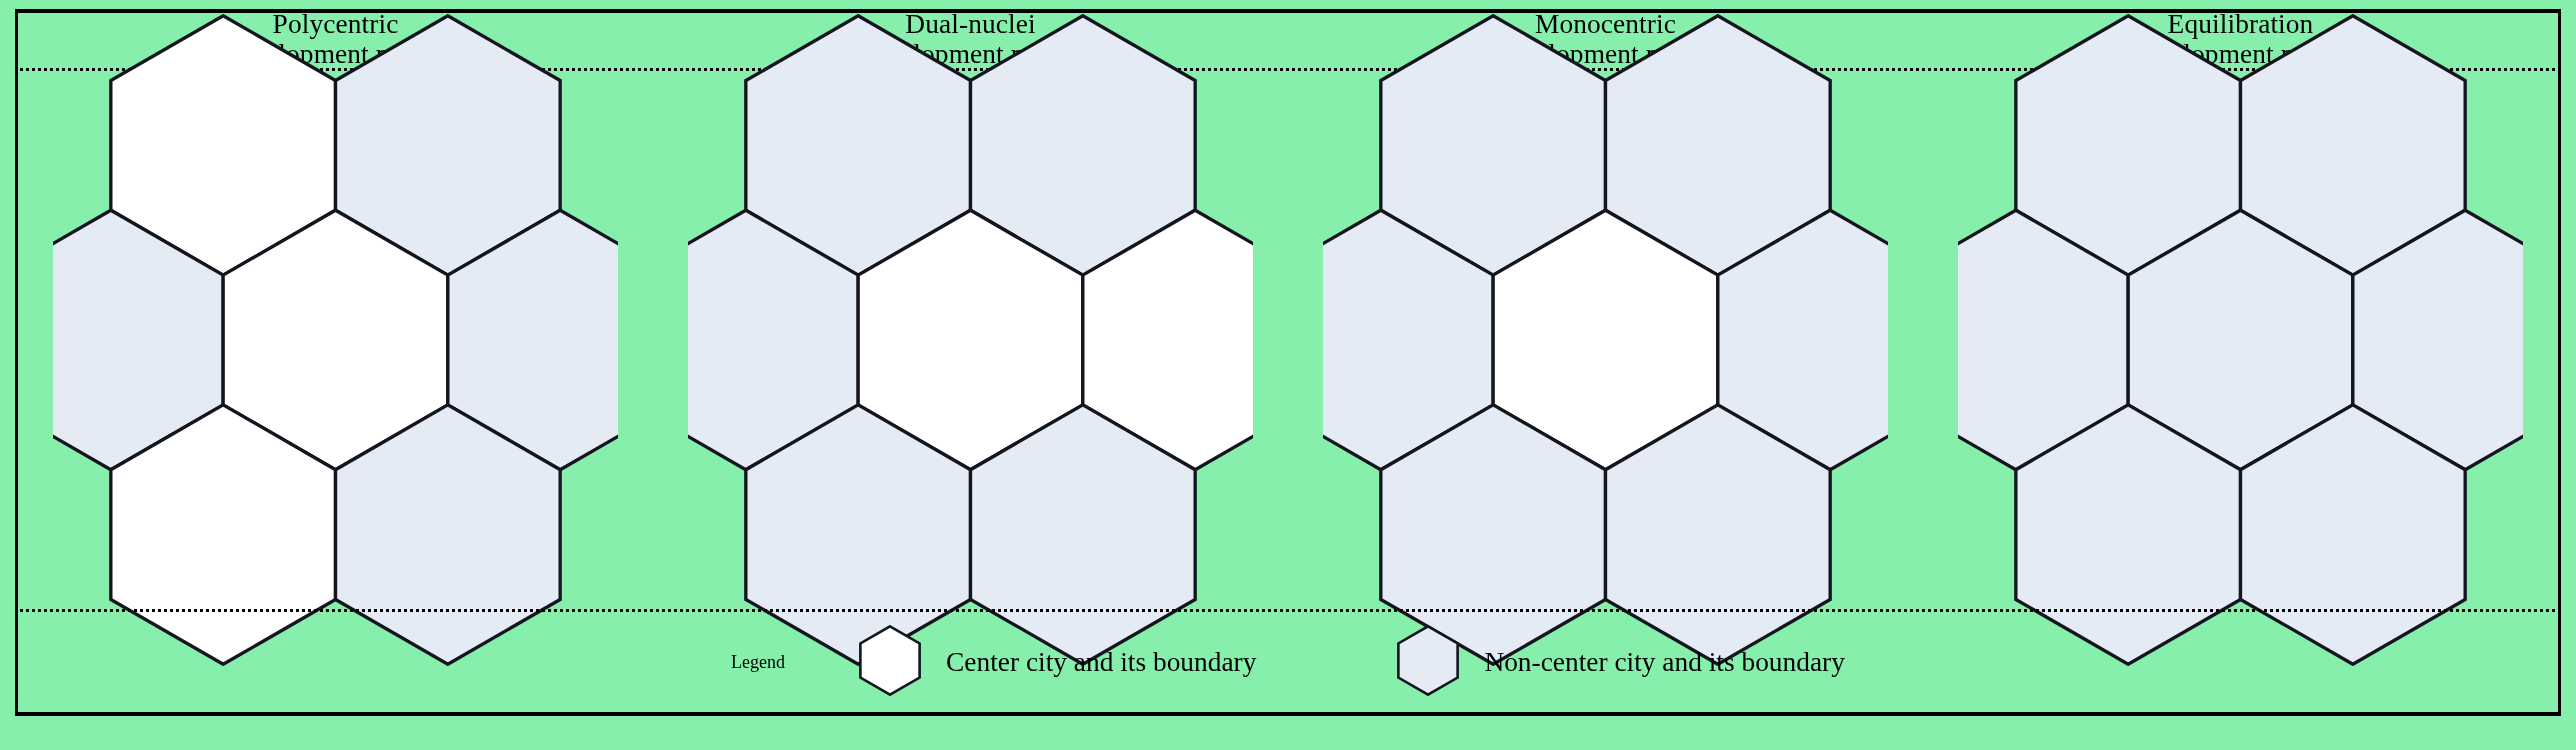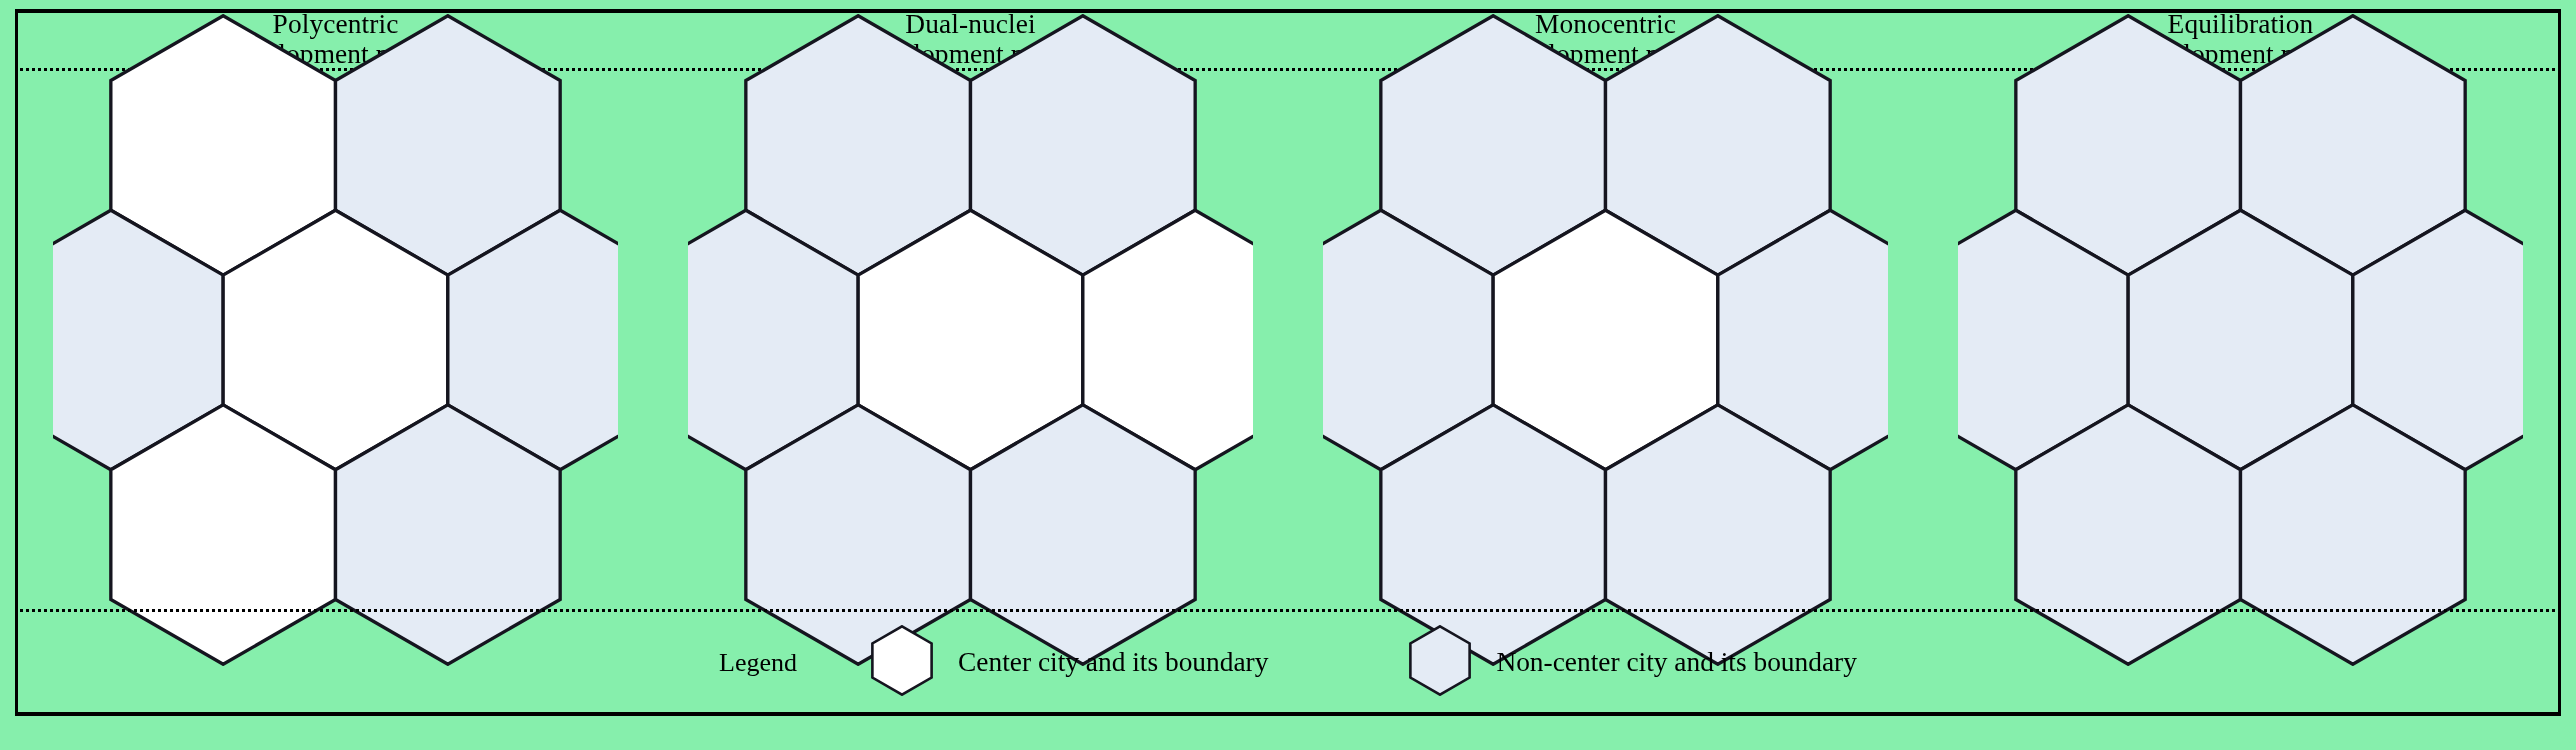--- a/index.html
+++ b/index.html
@@ -92,21 +92,21 @@
     left: 18px;
     top: 612px;
     width: 2540px;
     height: 101px;
     display: flex;
     flex-direction: row;
     align-items: center;
     justify-content: center;
   }
   #legend-title {
-    font-size: 26px;
+    font-size: 18px;
     white-space: nowrap;
     margin-right: 74px;
   }
   .legend-entry {
     display: flex;
     flex-direction: row;
     align-items: center;
     white-space: nowrap;
     justify-content: center;
   }

